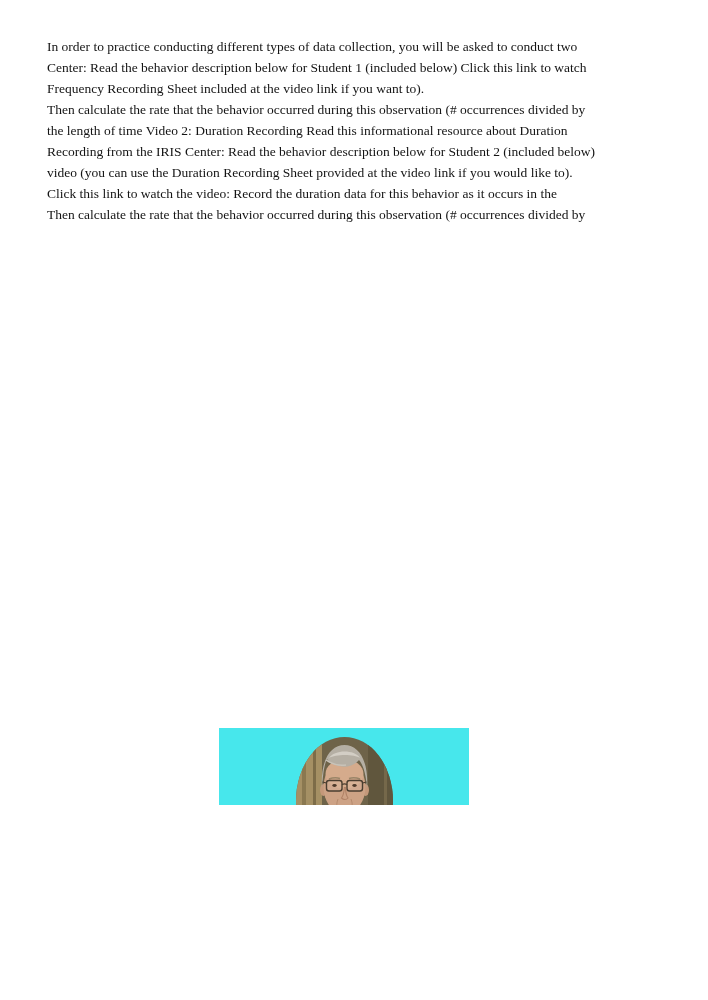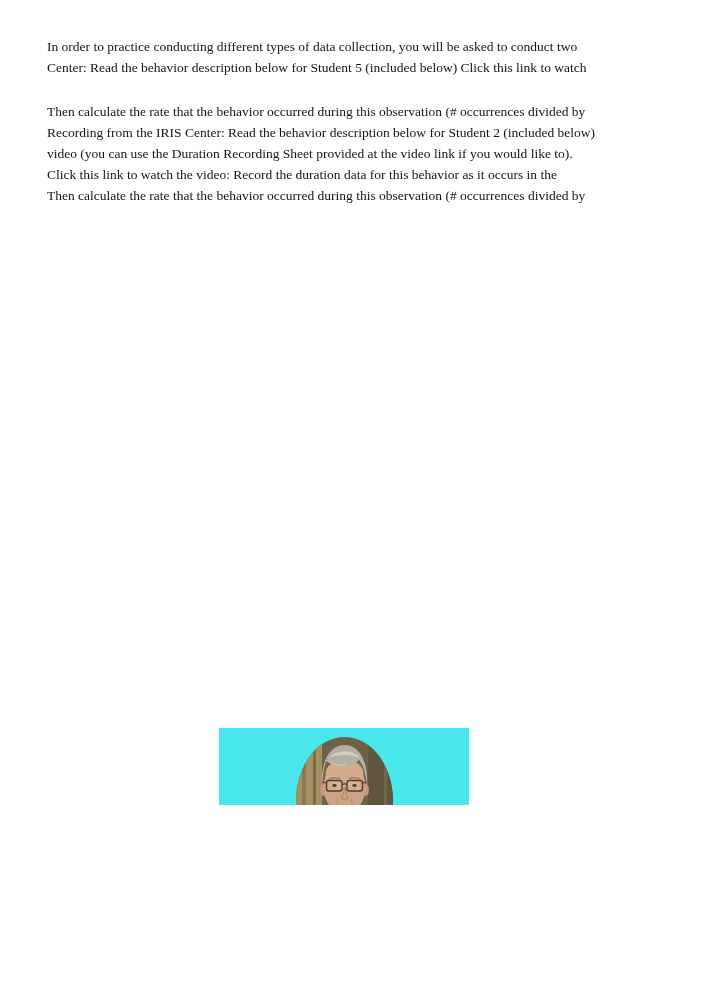--- a/index.html
+++ b/index.html
@@ -14,21 +14,21 @@
   }
   .doc-text {
     position: absolute;
     left: 47px;
     top: 36px;
     width: 620px;
     color: #141414;
     font-size: 13.5px;
   }
   .paragraph { display: block; }
-  .paragraph + .paragraph { margin-top: 23px; }
+  .paragraph + .paragraph { }
   .text-line {
     line-height: 21px;
     white-space: nowrap;
   }
   .contact-card {
     position: absolute;
     left: 219px;
     top: 728px;
     width: 250px;
     height: 249px;
@@ -59,24 +59,26 @@
   }
 </style>
 </head>
 <body>
 
 <div class="page">
 
   <div class="doc-text">
     <div class="paragraph">
         <div class="text-line">In order to practice conducting different types of data collection, you will be asked to conduct two</div>
-        <div class="text-line">Center: Read the behavior description below for Student 5 (included below) Click this link to watch</div>
+        <div class="text-line">Center: Read the behavior description below for Student 1 (included below) Click this link to watch</div>
+        <div class="text-line">Frequency Recording Sheet included at the video link if you want to).</div>
       </div>
     <div class="paragraph">
         <div class="text-line">Then calculate the rate that the behavior occurred during this observation (# occurrences divided by</div>
+        <div class="text-line">the length of time Video 2: Duration Recording Read this informational resource about Duration</div>
         <div class="text-line">Recording from the IRIS Center: Read the behavior description below for Student 2 (included below)</div>
         <div class="text-line">video (you can use the Duration Recording Sheet provided at the video link if you would like to).</div>
         <div class="text-line">Click this link to watch the video: Record the duration data for this behavior as it occurs in the</div>
         <div class="text-line">Then calculate the rate that the behavior occurred during this observation (# occurrences divided by</div>
       </div>
   </div>
 
   <div class="contact-card" style="background: rgb(71, 231, 236);">
 
     <div class="portrait" title="oval portrait of a man with gray hair and glasses wearing a light blue collared shirt">

